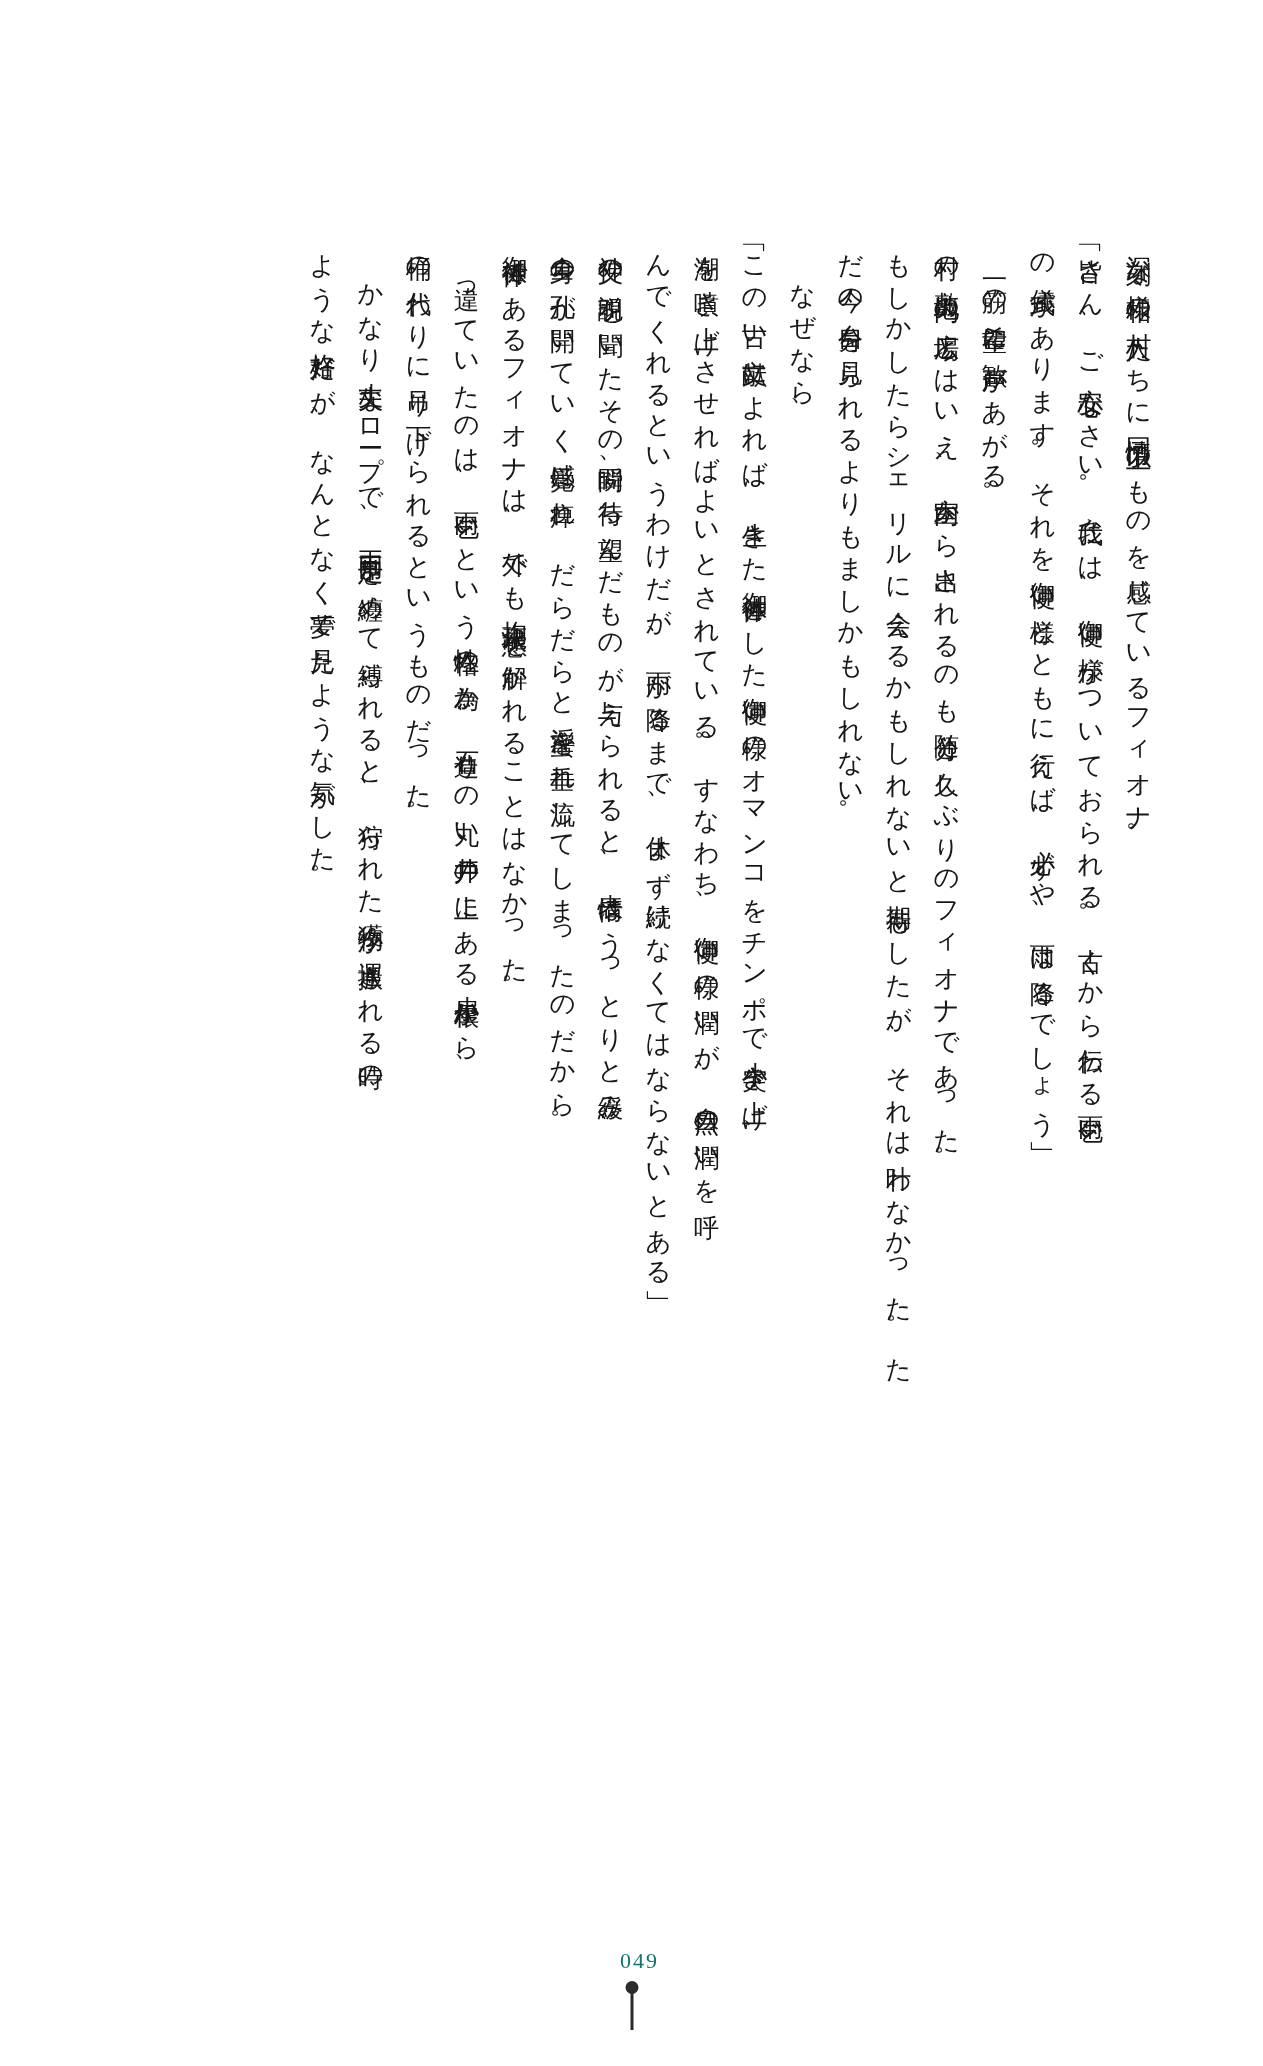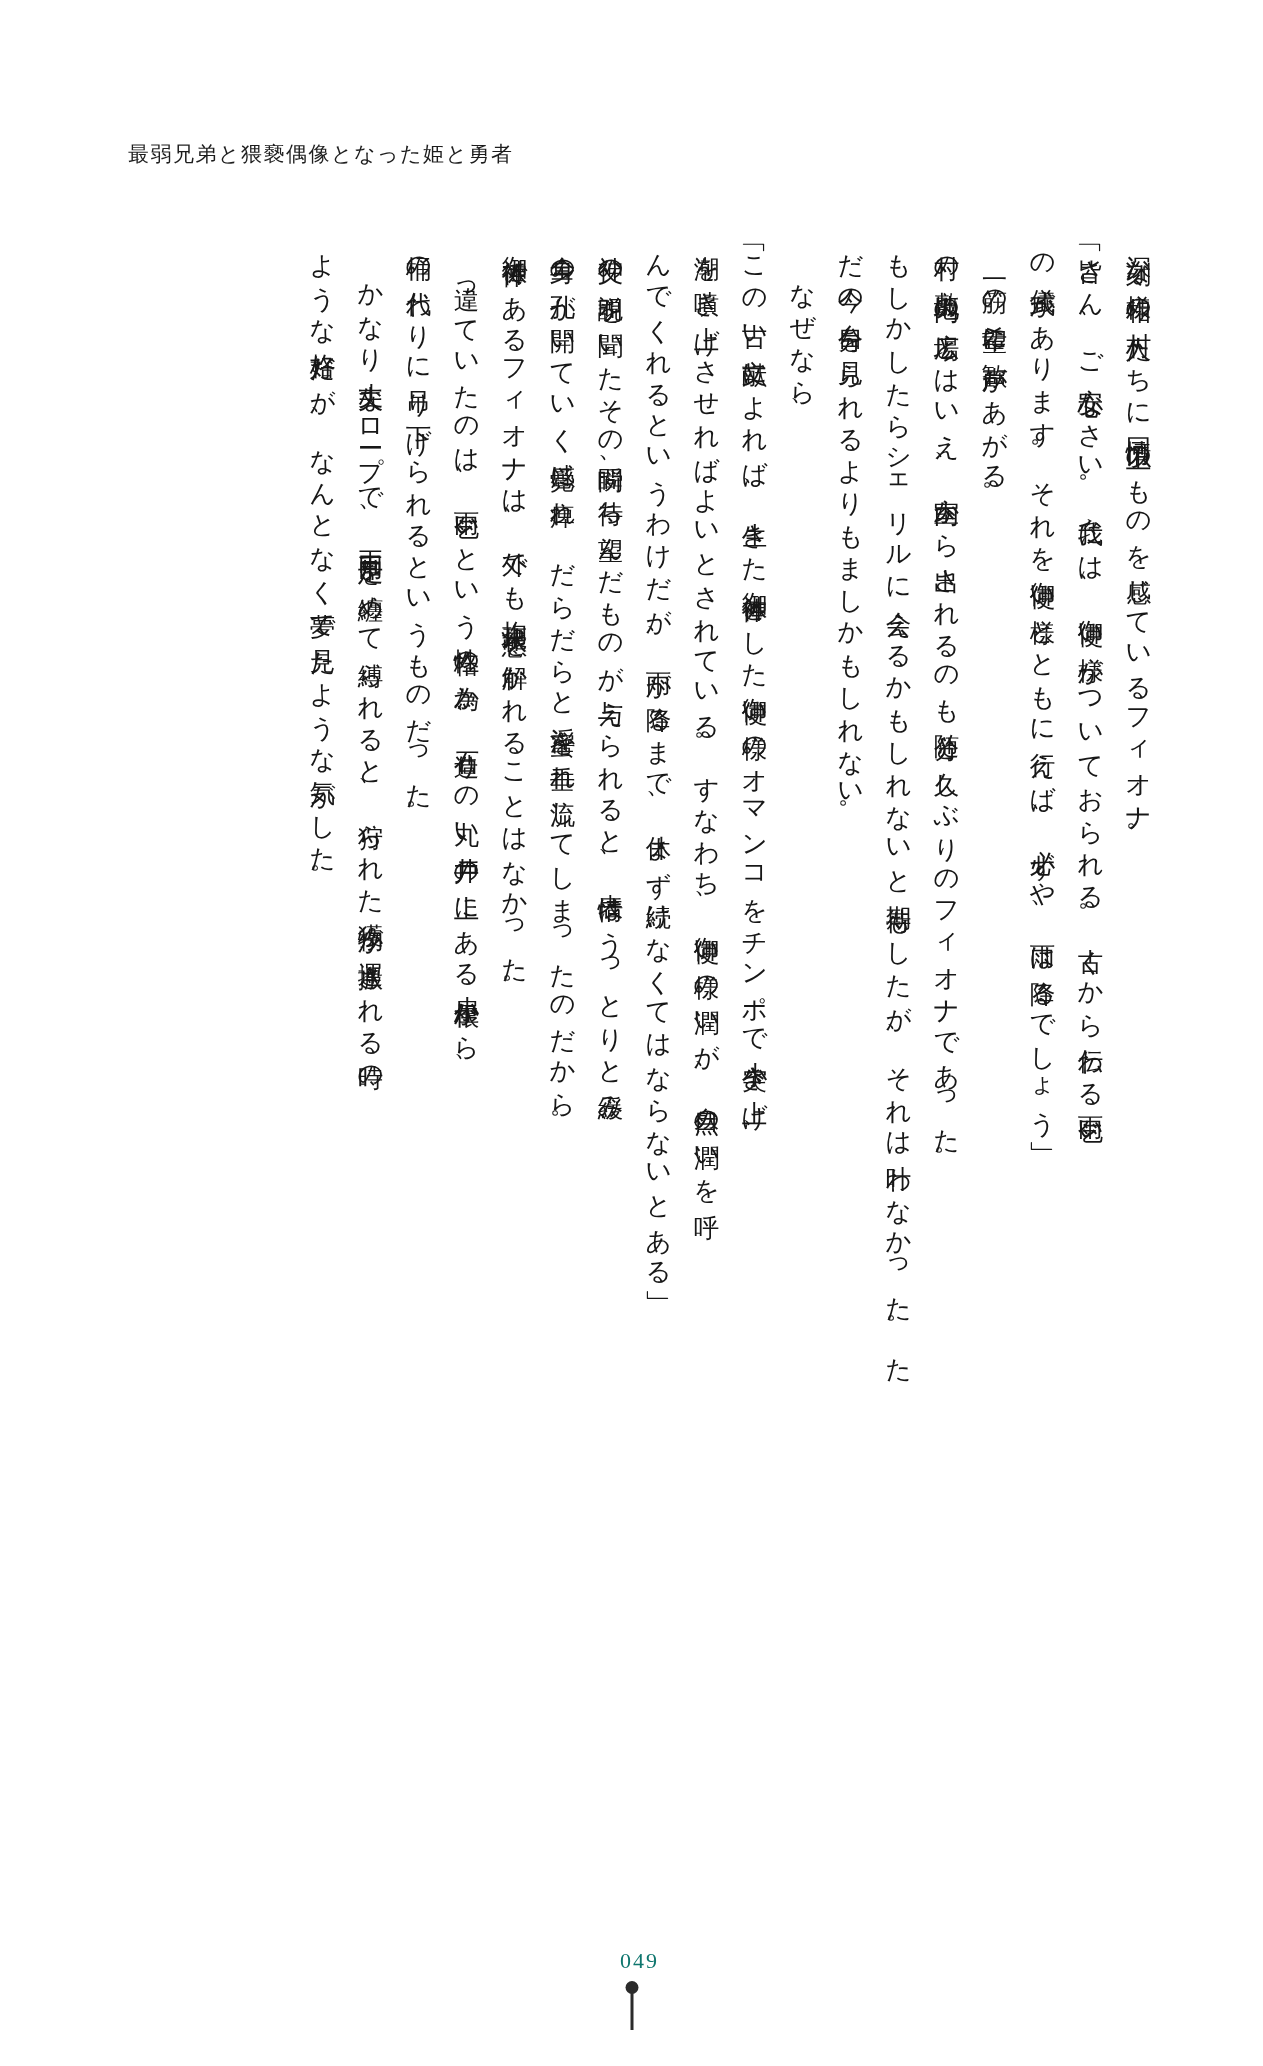--- a/index.html
+++ b/index.html
@@ -92,21 +92,20 @@
     height: 13px;
     border-radius: 50%;
     background: #2b2b2b;
   }
 </style>
 </head>
 <body>
 
 <div id="page">
 
-  <div id="running-header">最弱兄弟と猥褻偶像となった姫と勇者</div>
 
   <div id="body-text" style="flex-direction: row-reverse; justify-content: flex-start;">
       <div class="vline">深刻な様相の村人たちに同情以上のものを感じているフィオナ。</div>
       <div class="vline">「皆さん、ご安心なさい。我々には、御使い様がついておられる。古くから伝わる雨乞い</div>
       <div class="vline">の儀式があります。それを御使い様とともに行えば、必ずや、雨は降るでしょう」</div>
       <div class="vline indent">一筋の希望に歓声があがる。</div>
       <div class="vline">村の敷地内の広場とはいえ、室内から出されるのも随分と久しぶりのフィオナであった。</div>
       <div class="vline">もしかしたらシェリルに会えるかもしれないと期待もしたが、それは叶わなかった。た</div>
       <div class="vline">だ今の自分を見られるよりもましかもしれない。</div>
       <div class="vline indent">なぜなら、</div>

